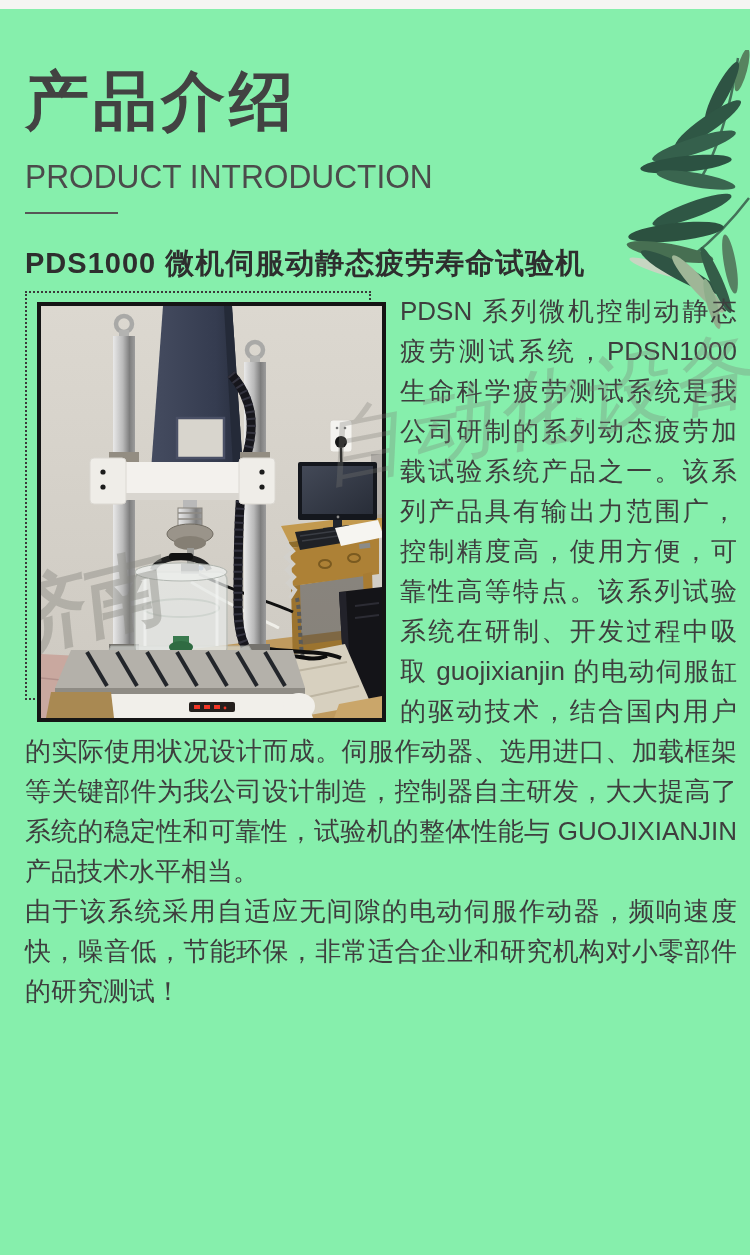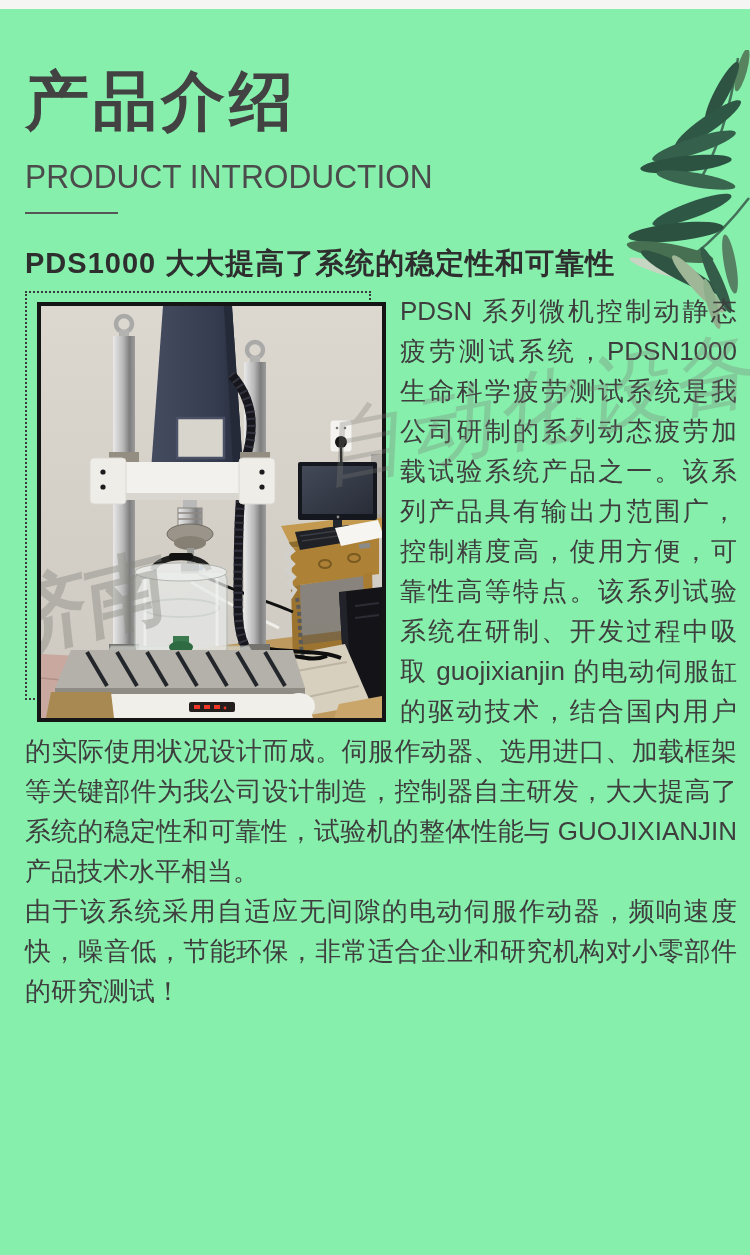--- a/index.html
+++ b/index.html
@@ -82,21 +82,21 @@
       <ellipse cx="106" cy="230" rx="36" ry="6" fill="#345c48" transform="rotate(66 106 230)"></ellipse>
       <ellipse cx="102" cy="254" rx="26" ry="5" fill="#8fae8c" transform="rotate(74 102 254)"></ellipse>
       <ellipse cx="120" cy="214" rx="30" ry="6" fill="#568162" transform="rotate(80 120 214)"></ellipse>
     </g>
   </svg>
 
   <h1 class="main-title">产品介绍</h1>
   <div class="sub-title">PRODUCT INTRODUCTION</div>
   <div class="title-underline"></div>
 
-  <h2 class="section-title">PDS1000 大大提高了系统的稳定性和可靠性</h2>
+  <h2 class="section-title">PDS1000 微机伺服动静态疲劳寿命试验机</h2>
 
   <div class="content">
     <p>
       <span class="figure-wrap">
         <span class="dashed-frame"></span>
         <span class="photo">
           <svg viewBox="0 0 341 412" preserveAspectRatio="none">
             <defs>
               <linearGradient id="colGrad" x1="0" y1="0" x2="1" y2="0">
                 <stop offset="0" stop-color="#e9e9e9"></stop>

